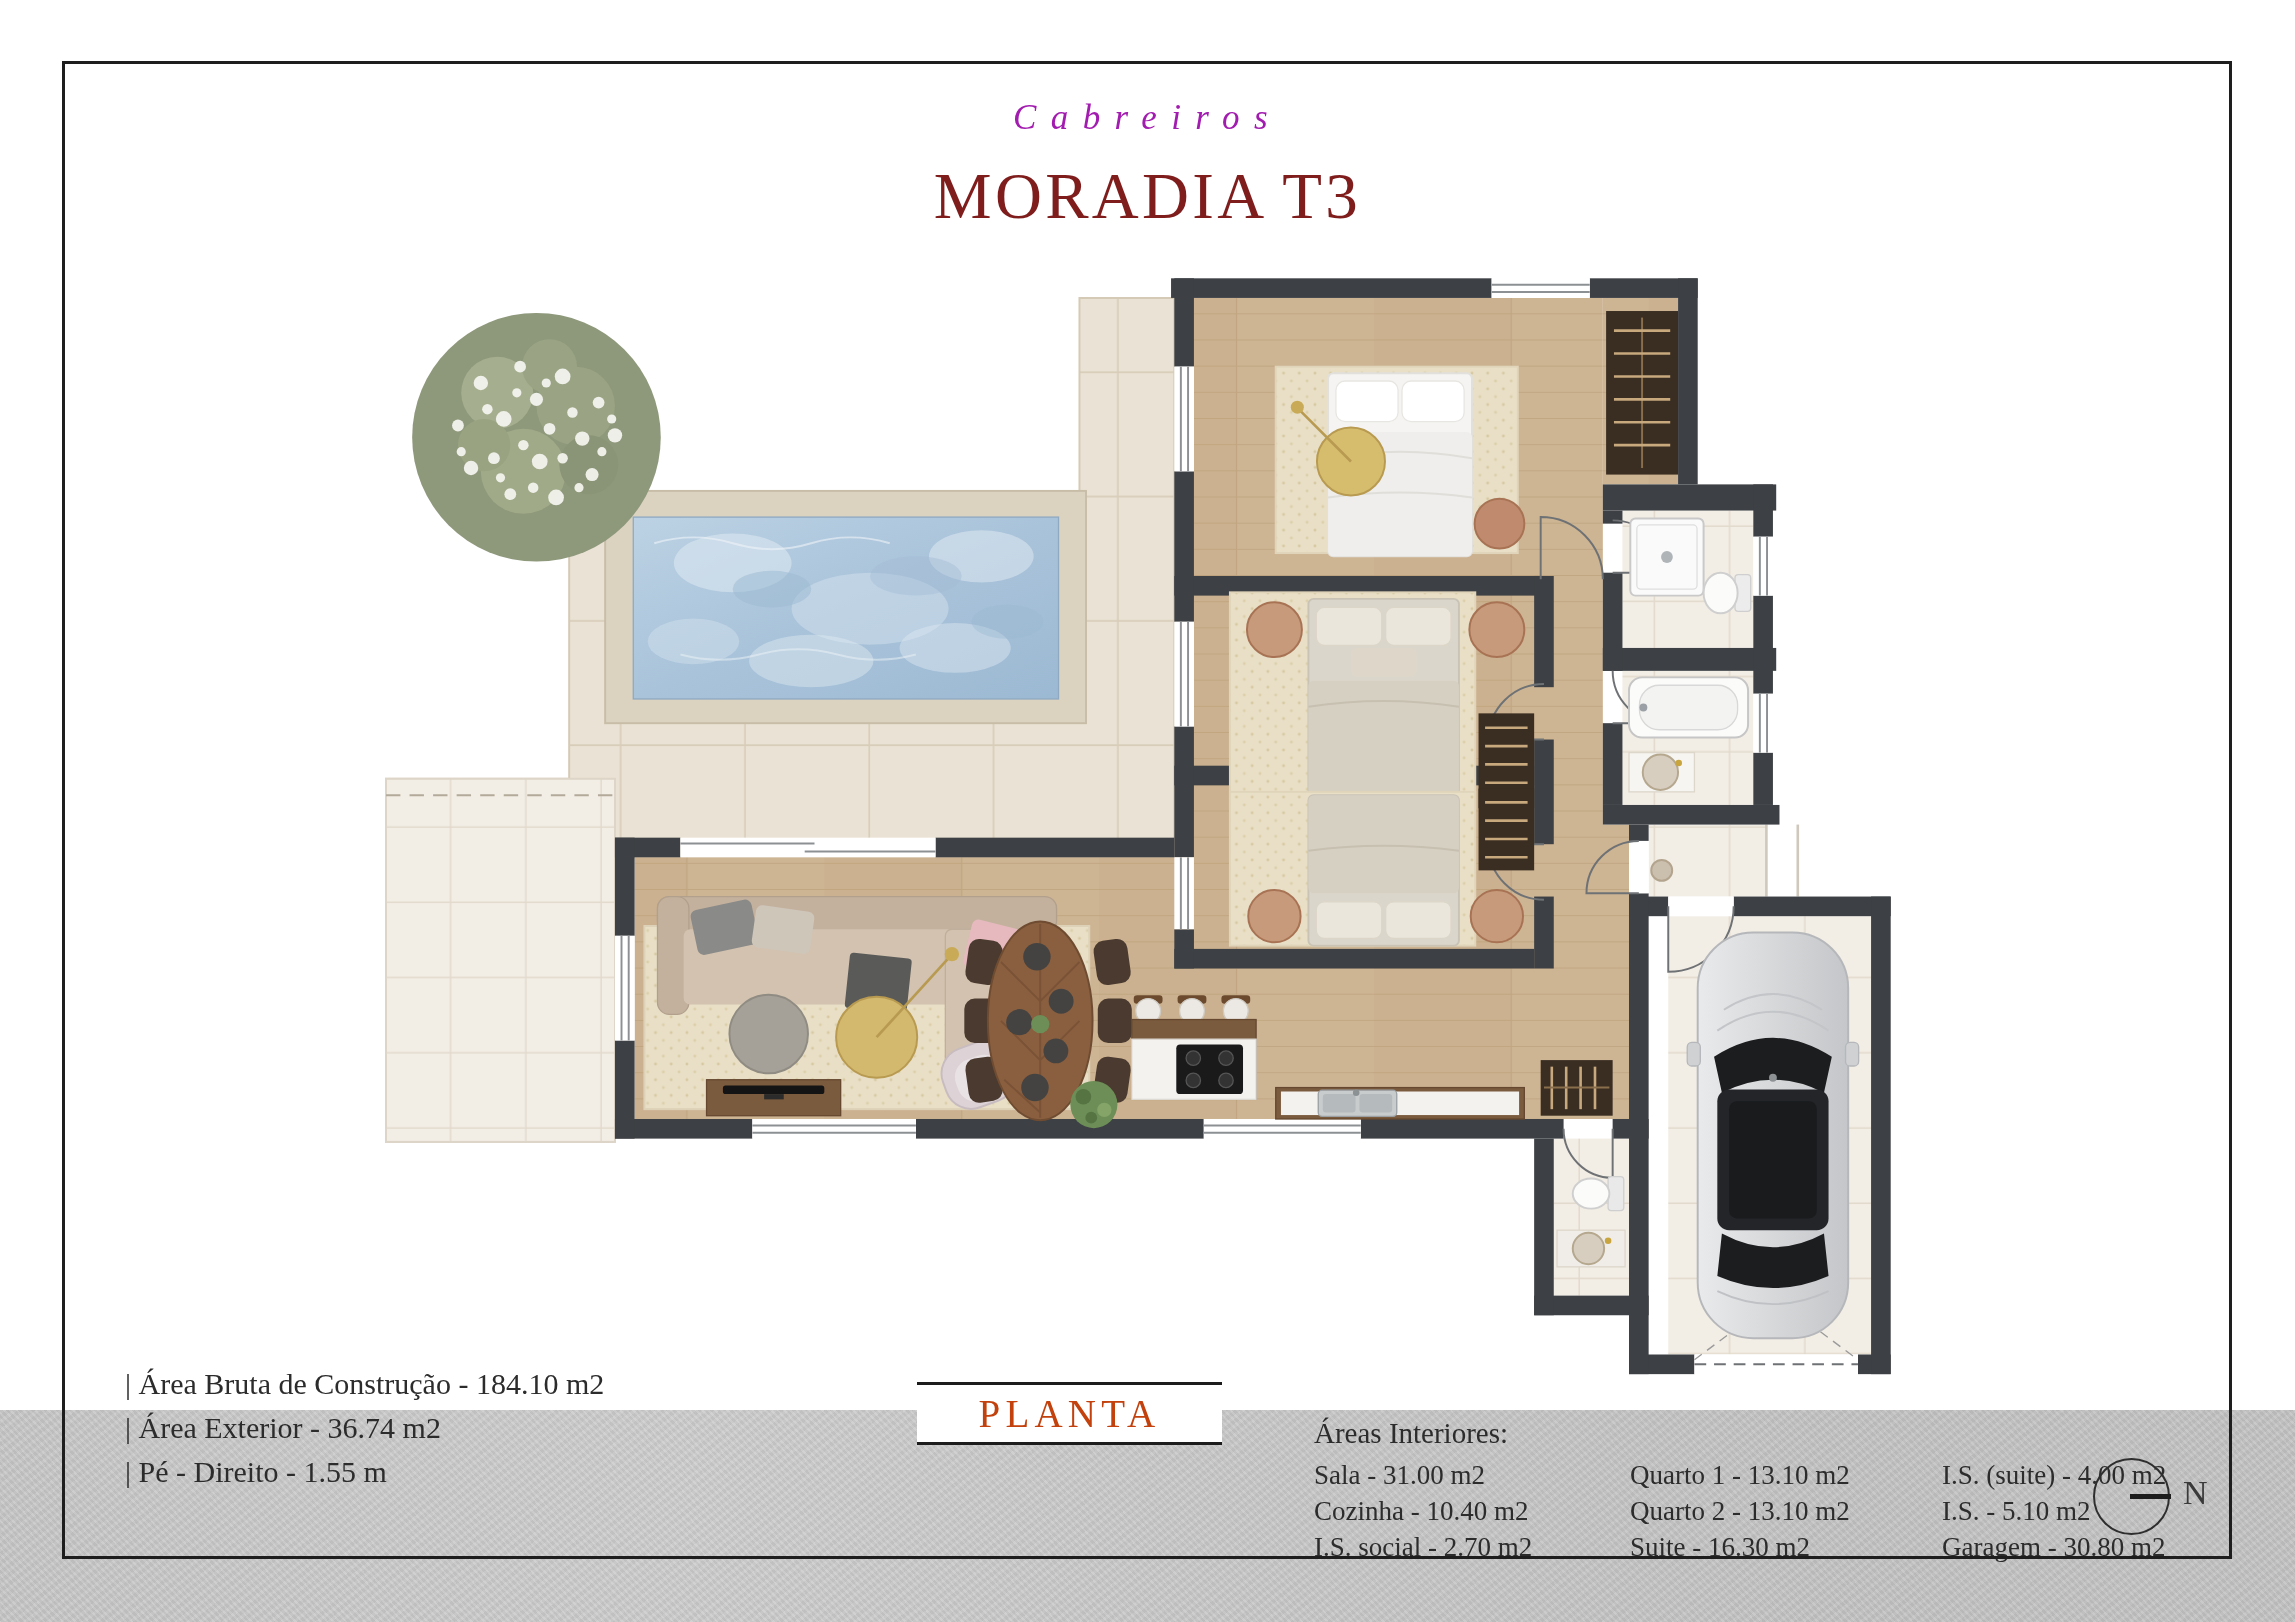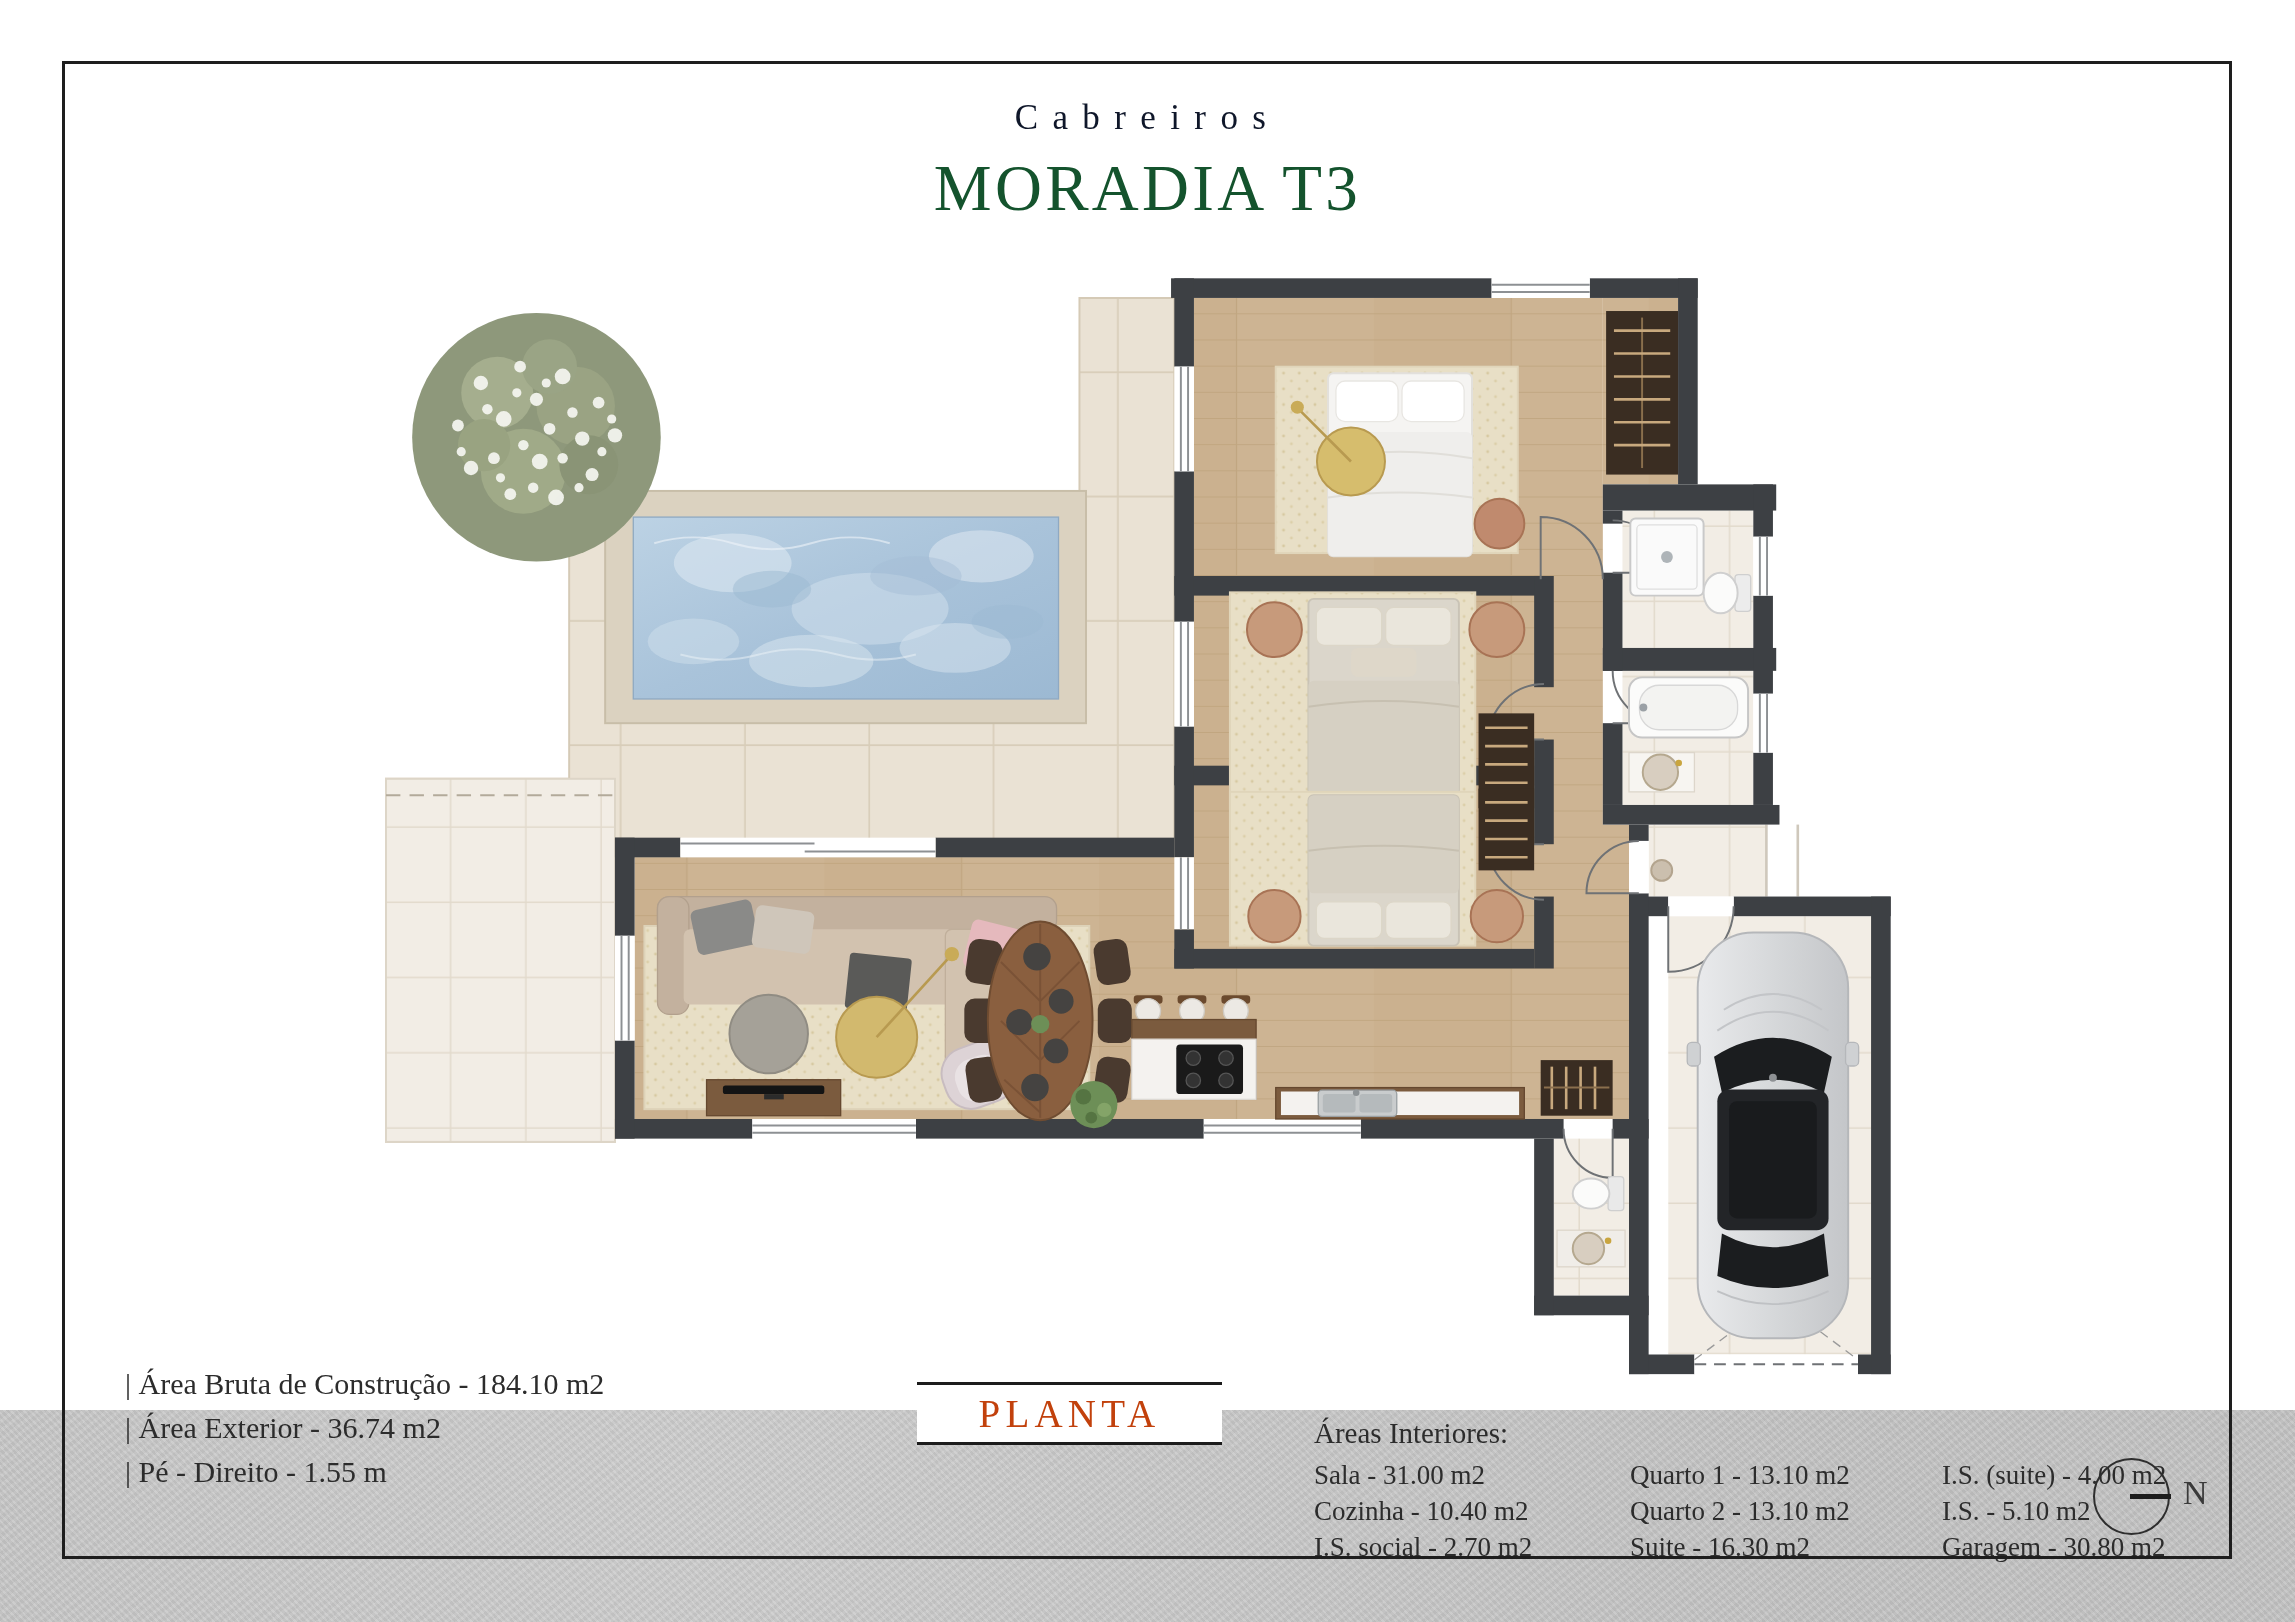--- a/index.html
+++ b/index.html
@@ -9,22 +9,22 @@
   .band{position:absolute;left:0;top:1410px;width:2295px;height:213px;z-index:1;
         background-color:#c7c7c7;
         background-image:
           repeating-linear-gradient(47deg, rgba(255,255,255,.07) 0 2px, rgba(90,90,90,.06) 2px 4.6px),
           repeating-linear-gradient(-38deg, rgba(255,255,255,.06) 0 3.3px, rgba(110,110,110,.05) 3.3px 7.2px),
           radial-gradient(circle at 30% 35%, #cdcdcd, #c2c2c2 70%);}
   
   .frame{position:absolute;left:62px;top:61px;width:2170px;height:1498px;border:3.3px solid #1e1e1e;
          box-sizing:border-box;z-index:40;pointer-events:none;}
   .titleblock{position:absolute;left:0;top:98px;width:2295px;text-align:center;z-index:10;}
-  .brand{font-size:35px;letter-spacing:14.4px;color:#0f172a;}
-  .name{font-size:65px;letter-spacing:3.3px;color:#14532d;margin-top:13px;}
+  .brand{font-size:35px;letter-spacing:14.4px;color:#a21caf;font-style:italic;}
+  .name{font-size:65px;letter-spacing:3.3px;color:#7f1d1d;margin-top:21px;}
   .plan-svg{position:absolute;left:0;top:0;z-index:5;}
   .planta-box{position:absolute;left:917px;top:1382px;width:305px;height:63px;background:#ffffff;
               border-top:3.3px solid #1c1c1c;border-bottom:3.3px solid #1c1c1c;box-sizing:border-box;
               display:flex;align-items:center;justify-content:center;z-index:12;}
   .planta-box span{font-size:39px;letter-spacing:5.2px;color:#c2410c;}
   .specs{position:absolute;left:105px;top:1362px;z-index:12;font-size:30px;line-height:44px;color:#2c2c2c;margin-left:20px;}
   .areas{position:absolute;left:1314px;top:1417px;z-index:12;color:#2c2c2c;}
   .areas .hdr{font-size:29px;margin-bottom:6.5px;}
   .areas .grid{display:grid;grid-template-columns:308px 304px auto;column-gap:8px;}
   .areas .cell{font-size:27px;line-height:36px;}

